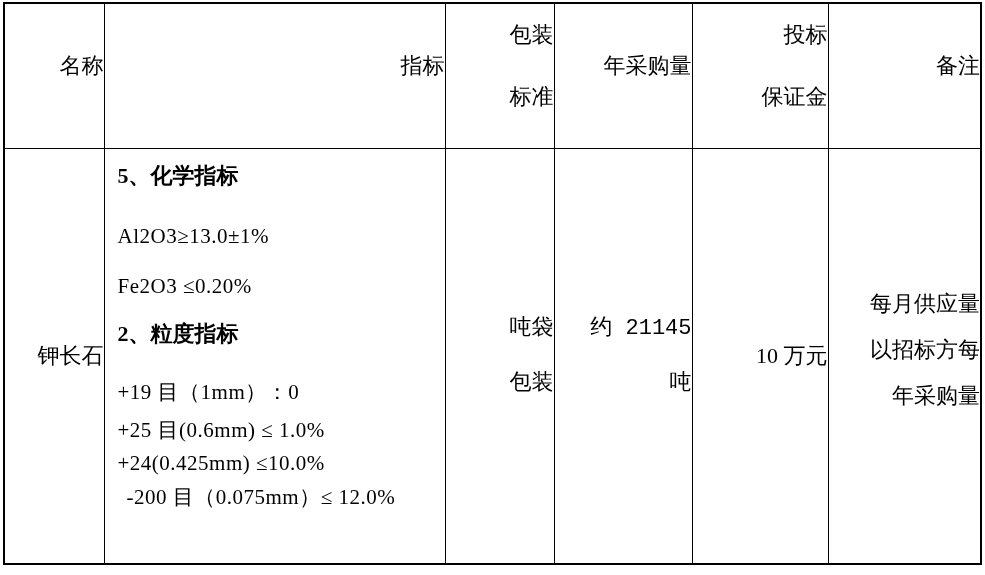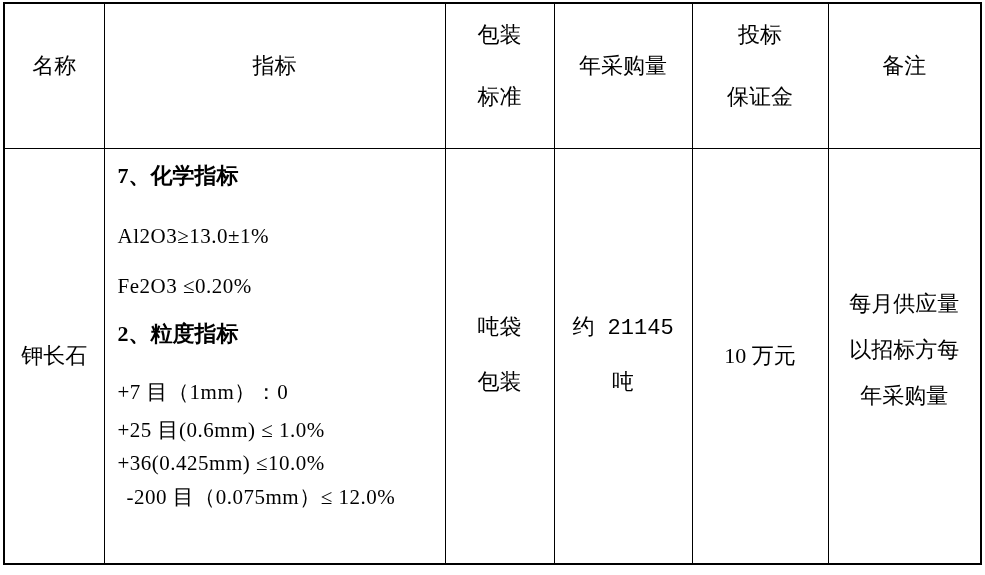--- a/index.html
+++ b/index.html
@@ -19,21 +19,21 @@
     width: 977px;
     height: 563px;
     border-collapse: collapse;
     table-layout: fixed;
     border: 2px solid #000;
   }
   .spec-table th, .spec-table td {
     border: 1px solid #000;
     font-weight: normal;
     font-size: 22px;
-    text-align: center;
+    text-align: right;
     vertical-align: middle;
     padding: 0;
     overflow: hidden;
   }
   
   .spec-table th { padding-bottom: 20px; }
   .hline { line-height: 62px; }
   
   .cell-line { line-height: 55px; font-family: Liberation Mono, monospace; }
   td.remark-cell { padding-bottom: 12px; }
@@ -91,27 +91,27 @@
           <span>备注</span>
         </th>
       </tr>
     </thead>
     <tbody>
       <tr>
         <td>
           <span>钾长石</span>
         </td>
         <td class="spec-cell">
-          <div class="sline sec-title">7、化学指标</div>
+          <div class="sline sec-title">5、化学指标</div>
           <div class="sline mt-a">Al2O3≥13.0±1%</div>
           <div class="sline mt-b">Fe2O3 ≤0.20%</div>
           <div class="sline sec-title mt-c">2、粒度指标</div>
-          <div class="sline mt-d">+7 目（1mm）：0</div>
+          <div class="sline mt-d">+19 目（1mm）：0</div>
           <div class="sline mt-e">+25 目(0.6mm) ≤ 1.0%</div>
-          <div class="sline mt-f">+36(0.425mm) ≤10.0%</div>
+          <div class="sline mt-f">+24(0.425mm) ≤10.0%</div>
           <div class="sline mt-g">-200 目（0.075mm）≤ 12.0%</div>
         </td>
         <td>
           <div class="cell-line">吨袋</div>
           <div class="cell-line">包装</div>
         </td>
         <td>
           <div class="cell-line">约 21145</div>
           <div class="cell-line">吨</div>
         </td>

